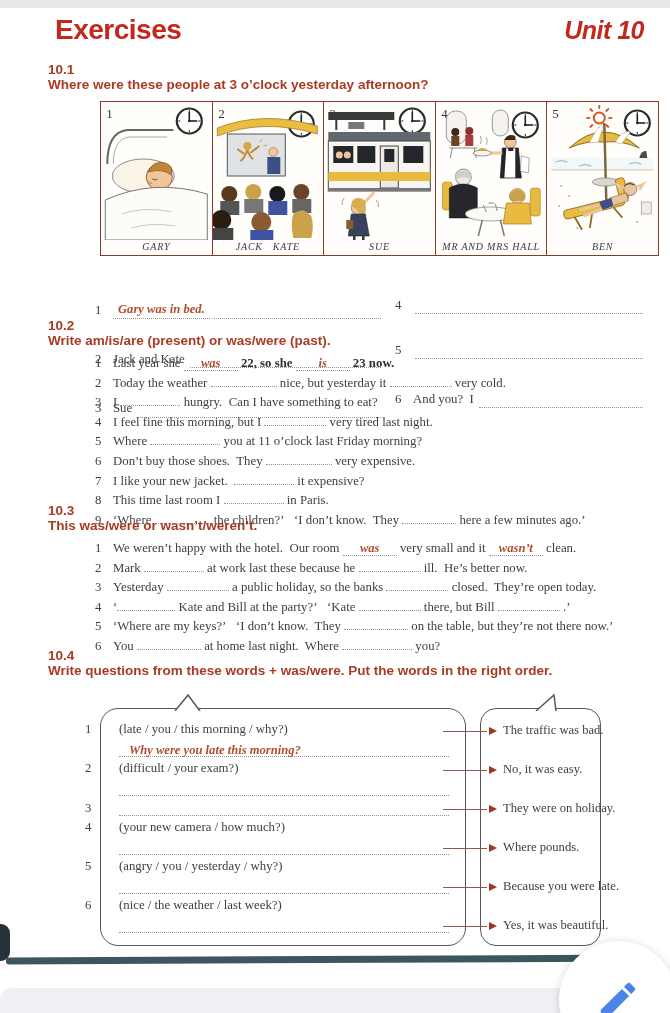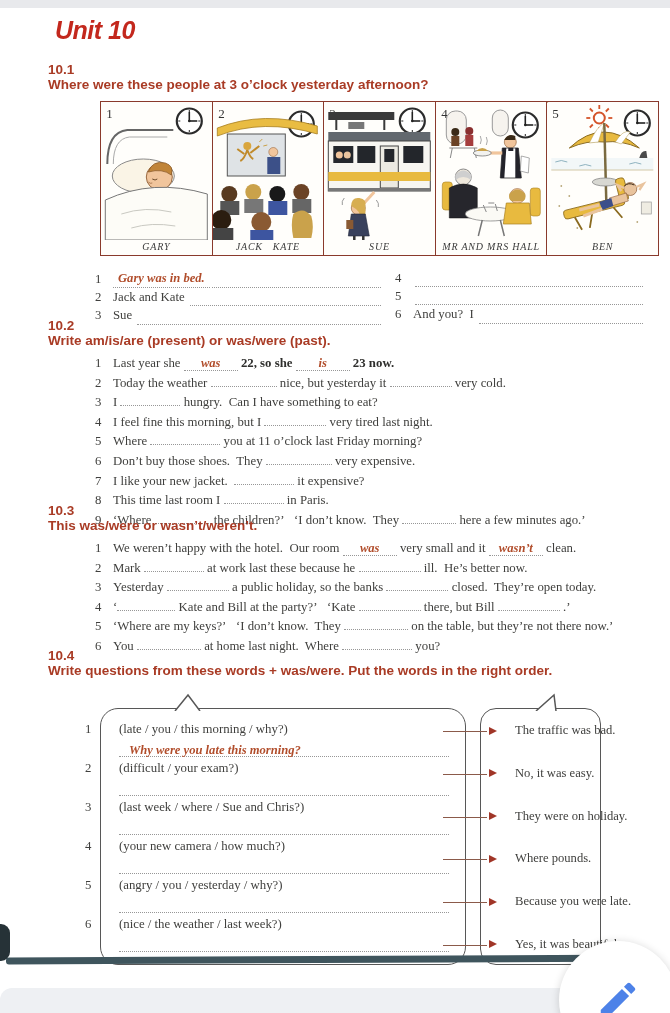--- a/index.html
+++ b/index.html
@@ -27,57 +27,58 @@
   .items{margin:7px 0 0 47px;}
   .item{display:flex;align-items:baseline;line-height:17.6px;font-size:12.8px;}
   .inum{width:18px;flex:0 0 18px;color:#40403e;}
   .itext{flex:1;}
   .seg-t{white-space:pre-wrap;}
   .seg-b{white-space:pre-wrap;font-weight:bold;color:#2f2f2d;}
   .seg-blank{display:inline-block;min-width:46px;height:13px;border-bottom:1.2px dotted #979797;text-align:center;vertical-align:baseline;line-height:12px;}
   .seg-hw{font-style:italic;font-weight:bold;color:#b14d2b;font-size:12.6px;padding:0 5px;}
   .seg-hw-line{border-bottom:1.2px dotted #979797;}
   .seg-fill{flex:1 1 30px;border-bottom:1.2px dotted #979797;height:13px;margin-left:2px;}
-  .flexline{display:flex;align-items:flex-end;}
+  .flexline{display:flex;align-items:flex-end;margin-top:31px;}
   .flexline .seg-t,.flexline .seg-hw{white-space:pre;}
   
   .ansgrid{margin:13px 0 0 47px;display:grid;grid-template-columns:300px 262px;column-gap:0;}
   .ansrow{display:flex;align-items:flex-end;line-height:18.2px;font-size:12.8px;padding-right:14px;}
   
   .bubbles{margin:30px 0 0 52px;display:flex;align-items:stretch;}
   .qwrap{position:relative;}
   .qbox{position:relative;width:330px;border:1.5px solid #575757;border-radius:18px;padding:12px 16px 10px 18px;background:#fff;}
   .tail{position:absolute;z-index:3;}
   .tail-left{top:-15px;left:72px;}
   .tail-right{top:-15px;left:52px;}
   .qitem{position:relative;margin-bottom:3px;}
   .qnum{position:absolute;left:-34px;top:1px;font-size:12.8px;color:#40403e;}
   .qprompt{font-size:12.8px;line-height:16px;}
   .qline{border-bottom:1.2px dotted #979797;height:15px;margin:4px 0 2px;line-height:15px;}
   .qline .seg-hw{padding-left:10px;}
   .rwrap{position:relative;margin-left:14px;}
   .rbox{position:relative;width:121px;height:100%;box-sizing:border-box;border:1.5px solid #575757;border-radius:16px;padding:14px 6px 12px 8px;background:#fff;
         display:flex;flex-direction:column;justify-content:space-between;}
-  .resp{position:relative;display:flex;align-items:center;font-size:12.6px;white-space:nowrap;gap:12px;}
+  .resp{position:relative;display:flex;align-items:center;font-size:12.6px;white-space:nowrap;}
   .resp .conn{position:absolute;left:-46px;width:44px;border-top:1.2px solid #8b5a4a;height:0;top:8px;}
   .arrowhead{flex:0 0 auto;width:0;height:0;border-left:8px solid #a03527;border-top:4.5px solid transparent;border-bottom:4.5px solid transparent;margin-right:6px;}
   
   .teal-line{position:absolute;top:956px;left:6px;width:642px;height:6.5px;background:#3f555d;border-radius:3px;transform:rotate(-0.25deg);}
   .edge-blob{position:absolute;left:-3px;top:924px;width:13px;height:37px;background:#263237;border-radius:0 9px 9px 0;}
   .bottom-strip{position:absolute;left:0;top:988px;width:670px;height:25px;background:#eef0f3;border-radius:12px 12px 0 0;}
   .fab{position:absolute;left:559px;top:941px;width:118px;height:118px;border-radius:50%;background:#fff;
        box-shadow:0 1px 8px rgba(0,0,0,.16);display:flex;align-items:center;justify-content:center;}
 </style>
 </head>
 <body>
 
 <div class="page">
   <div class="top-strip"></div>
 
   <div class="hdr">
+    <div class="title">Exercises</div>
     <div class="unit">Unit 10</div>
   </div>
 
   <div class="sec" style="top:62px;">
     <div class="sec-head">
       <span class="secnum">10.1</span>
       <span class="sechead">Where were these people at 3 o’clock yesterday afternoon?</span>
     </div>
 
     <div class="pics">
@@ -422,21 +423,20 @@
             <div class="qprompt">(late / you / this morning / why?)</div>
             <div class="qline"><span class="seg-hw">Why were you late this morning?</span></div>
           </div>
           <div class="qitem">
             <span class="qnum">2</span>
             <div class="qprompt">(difficult / your exam?)</div>
             <div class="qline"><span class="seg-hw"></span></div>
           </div>
           <div class="qitem">
             <span class="qnum">3</span>
-            <div class="qprompt">(last week / where / Sue and Chris?)</div>
             <div class="qline"><span class="seg-hw"></span></div>
           </div>
           <div class="qitem">
             <span class="qnum">4</span>
             <div class="qprompt">(your new camera / how much?)</div>
             <div class="qline"><span class="seg-hw"></span></div>
           </div>
           <div class="qitem">
             <span class="qnum">5</span>
             <div class="qprompt">(angry / you / yesterday / why?)</div>

